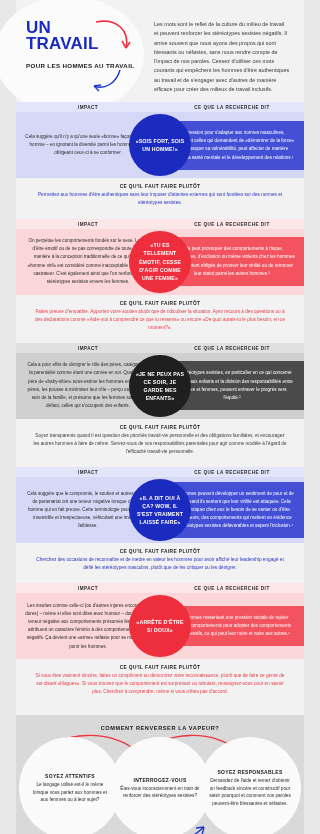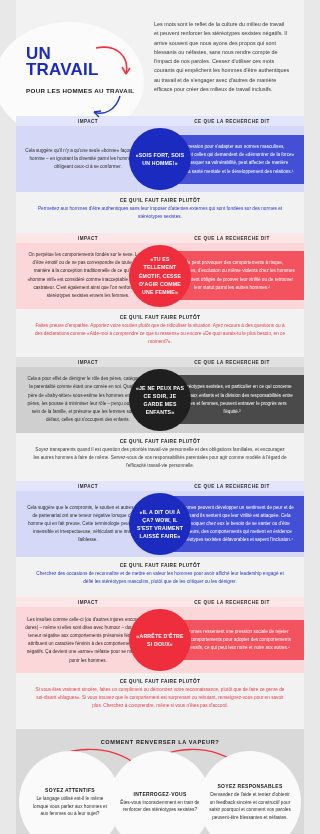--- a/index.html
+++ b/index.html
@@ -20,22 +20,22 @@
     width: 288px;
     margin: 0 auto;
     background: #f2f2f2;
     padding-bottom: 18px;
   }
 
   
   .header {
     position: relative;
     display: flex;
-    align-items: flex-end;
-    padding: 14px 12px 22px 4px;
+    align-items: flex-start;
+    padding: 14px 12px 8px 4px;
     background: #f2f2f2;
     min-height: 100px;
   }
   .header-left {
     width: 128px;
     flex: 0 0 128px;
     position: relative;
     padding-top: 6px;
   }
   .logo-burst {

